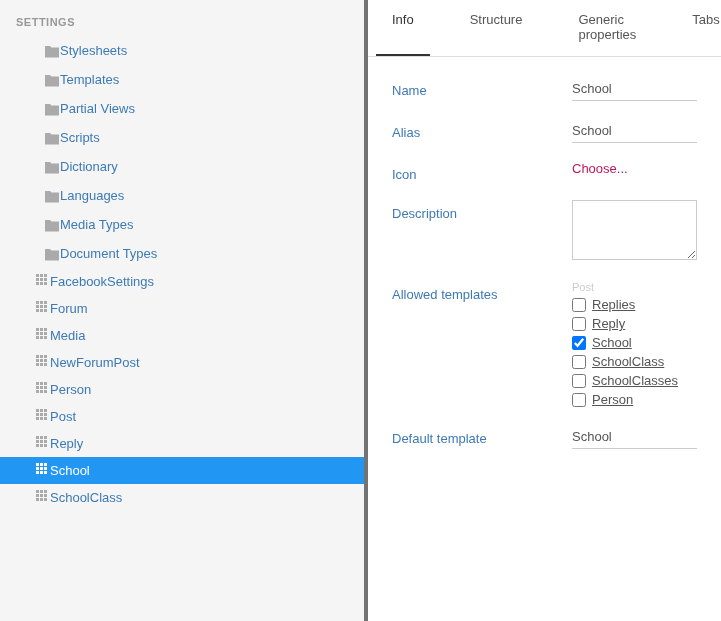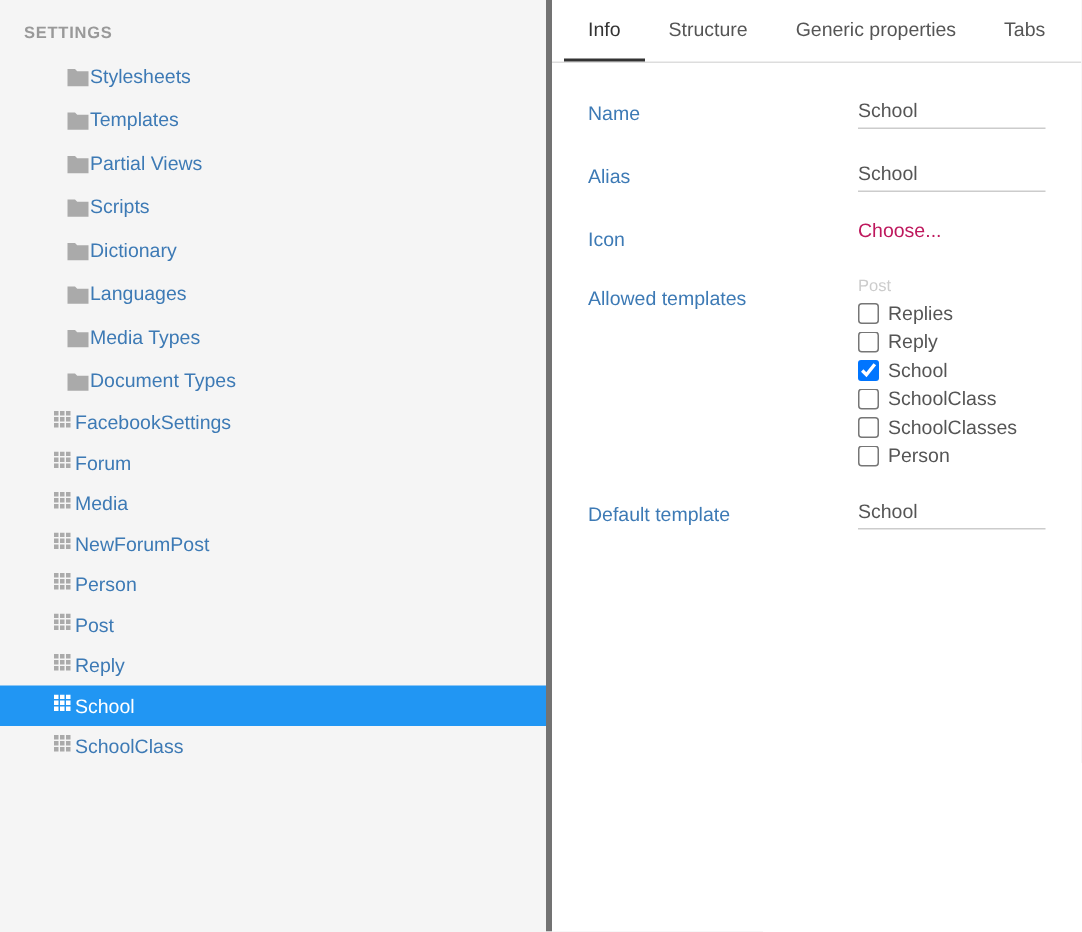--- a/index.html
+++ b/index.html
@@ -53,20 +53,21 @@
       background: #fff;
       overflow: hidden;
     }
 
     
     .tabs {
       display: flex;
       border-bottom: 1px solid #ddd;
       background: #fff;
       padding: 0 8px;
+      gap: 24px;
     }
     .tab {
       padding: 12px 16px;
       cursor: pointer;
       color: #555;
       border-bottom: 2px solid transparent;
       font-size: 13px;
     }
     .tab.active {
       color: #333;
@@ -131,20 +132,21 @@
       display: flex;
       flex-direction: column;
       gap: 4px;
     }
     .template-item {
       display: flex;
       align-items: center;
       gap: 6px;
       font-size: 13px;
       color: #555;
+      text-decoration: underline;
     }
     .template-item input[type=checkbox] {
       width: 14px;
       height: 14px;
       cursor: pointer;
     }
     .template-item.checked-item { color: #555; }
 
     
     .default-template-input {
@@ -383,20 +385,26 @@
       </div>
     </div>
 
     <div class="form-row">
       <div class="form-label">Icon</div>
       <div class="form-field">
         <button class="choose-btn">Choose...</button>
       </div>
     </div>
 
+    <div class="form-row">
+      <div class="form-label">Description</div>
+      <div class="form-field">
+        <textarea class="form-textarea" style=""></textarea>
+      </div>
+    </div>
 
     <div class="form-row">
       <div class="form-label">Allowed templates</div>
       <div class="form-field">
         <div class="scrolled-hint">Post</div>
         <div class="templates-list">
           <div class="template-item">
             <input type="checkbox" style="">
             <span>Replies</span>
           </div>

